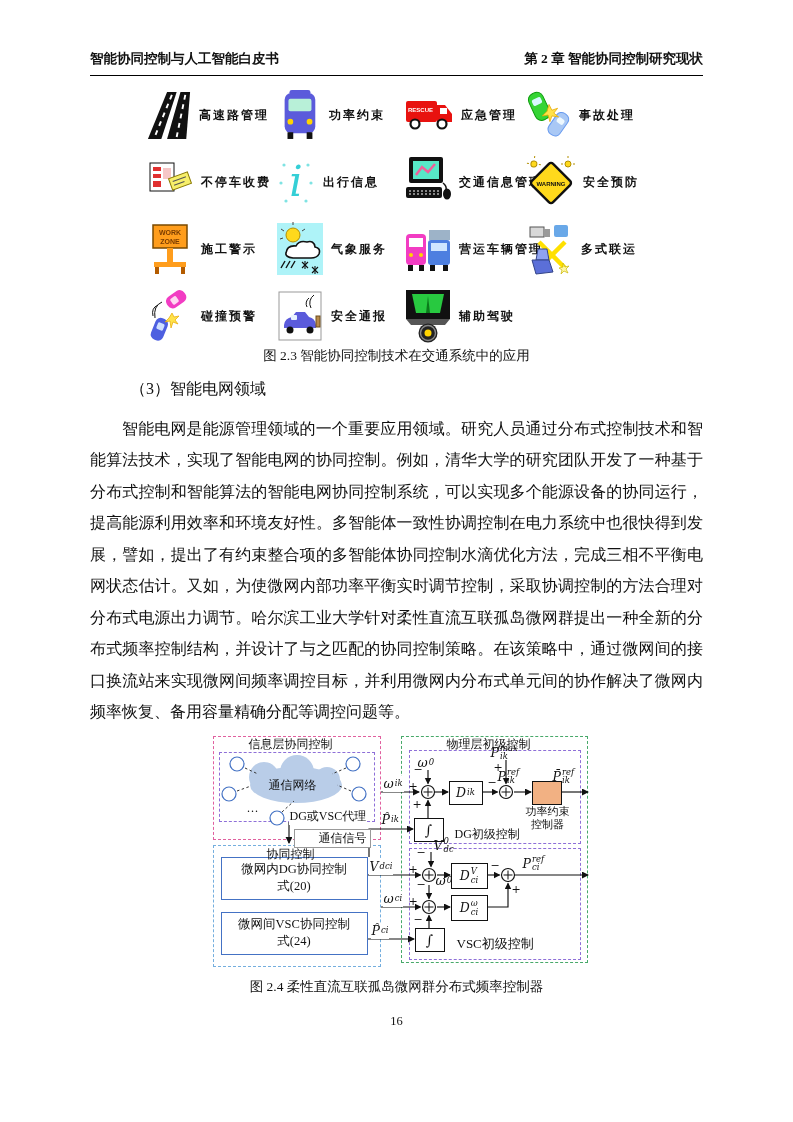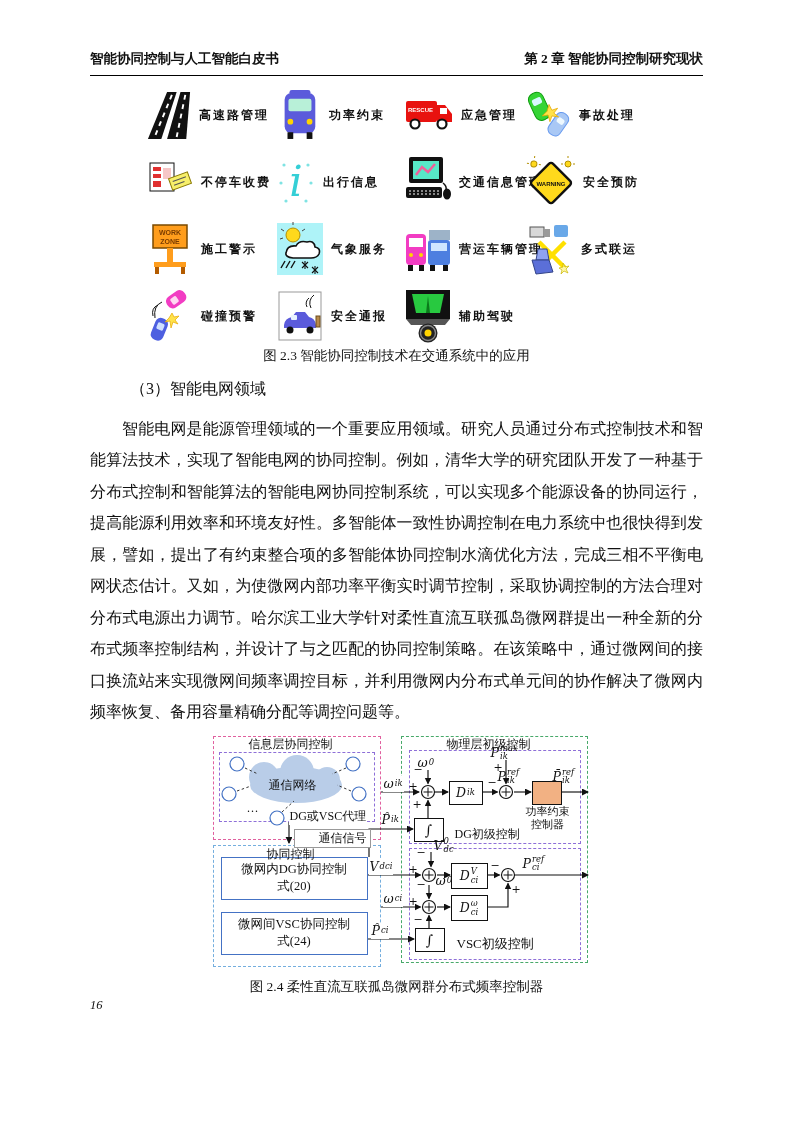--- a/index.html
+++ b/index.html
@@ -7,21 +7,21 @@
         padding:50px 90px 0 90px;position:relative;overflow:hidden;
         font-family:"Liberation Serif","DejaVu Serif",serif;color:#111;}
   
   .hdr{display:flex;justify-content:space-between;align-items:flex-end;
        font-size:13.5px;font-weight:bold;padding-bottom:7px;border-bottom:1.6px solid #000;}
   
   .para{font-size:16px;line-height:31.5px;text-align:justify;margin:6px 0 0 0;}
   .indent{text-indent:2em;}
   .caption{text-align:center;font-size:13.5px;margin:4px 0 2px 0;}
   .secthead{font-size:16px;line-height:31.5px;text-indent:2em;margin:8px;}
-  .pagenum{text-align:left;font-size:12.5px;margin-top:2px;font-style:italic;}
+  .pagenum{text-align:center;font-size:12.5px;margin-top:18px;}
   
   .icons{display:grid;grid-template-columns:130px 128px 122px 135px;row-gap:13px;
          margin:12px 0 0 56px;width:515px;}
   .cell{display:flex;align-items:center;gap:7px;height:54px;}
   .cell svg{flex:0 0 auto;}
   .ilabel{font-size:12px;font-weight:bold;letter-spacing:2px;white-space:nowrap;}
   
   .fig24{position:relative;width:392px;height:242px;margin:4px auto 0 auto;font-size:12px;}
   .fig24 .bx{position:absolute;box-sizing:border-box;}
   .dash-pink  {border:1.5px dashed #e0609f;}

